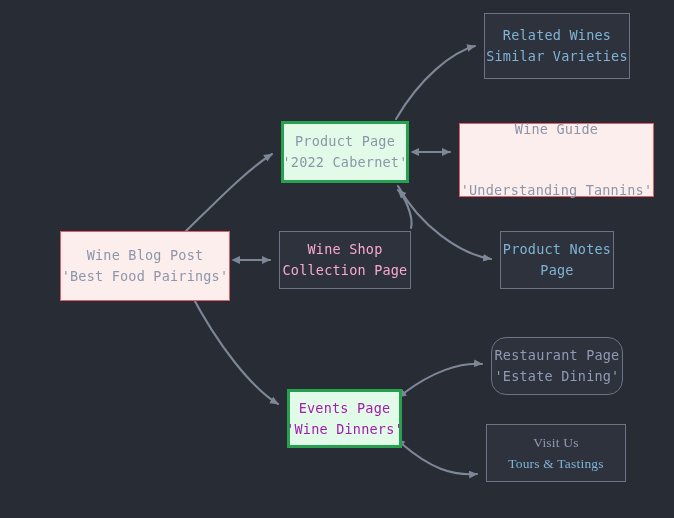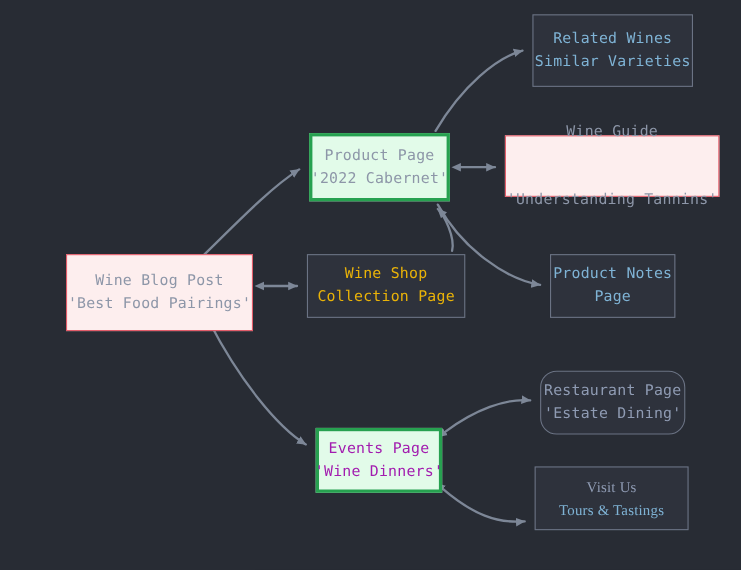--- a/index.html
+++ b/index.html
@@ -99,31 +99,31 @@
   <div class="node plain" style="left: 484px; top: 13px; width: 146px; height: 66px; background: rgb(46, 50, 60); border-color: rgb(107, 115, 132); color: rgb(143, 155, 179);">
     <span class="line accent">Related Wines</span>
     <span class="line accent">Similar Varieties</span>
   </div>
 
   <div class="node green" style="left: 281px; top: 121px; width: 128px; height: 62px; background: rgb(226, 251, 233); border-color: rgb(39, 161, 80); color: rgb(141, 150, 168);">
     <span class="line">Product Page</span>
     <span class="line">'2022 Cabernet'</span>
   </div>
 
-  <div class="node pink" style="left: 459px; top: 123px; width: 195px; height: 56px; background: rgb(253, 238, 238); border-color: rgb(227, 93, 106); color: rgb(141, 150, 168); gap: 40px;">
+  <div class="node pink" style="left: 459px; top: 123px; width: 195px; height: 74px; background: rgb(253, 238, 238); border-color: rgb(227, 93, 106); color: rgb(141, 150, 168); gap: 40px;">
     <span class="line">Wine Guide</span>
     <span class="line">'Understanding Tannins'</span>
   </div>
 
   <div class="node pink" style="left: 60px; top: 231px; width: 170px; height: 70px; background: rgb(253, 238, 238); border-color: rgb(227, 93, 106); color: rgb(141, 150, 168);">
     <span class="line">Wine Blog Post</span>
     <span class="line">'Best Food Pairings'</span>
   </div>
 
-  <div class="node plain" style="left: 279px; top: 231px; width: 144px; height: 58px; background: rgb(46, 50, 60); border-color: rgb(107, 115, 132); color: #eab308;">
+  <div class="node plain" style="left: 279px; top: 231px; width: 132px; height: 58px; background: rgb(46, 50, 60); border-color: rgb(107, 115, 132); color: #f9a8d4;">
     <span class="line">Wine Shop</span>
     <span class="line">Collection Page</span>
   </div>
 
   <div class="node plain" style="left: 500px; top: 231px; width: 114px; height: 58px; background: rgb(46, 50, 60); border-color: rgb(107, 115, 132); color: rgb(143, 155, 179);">
     <span class="line accent">Product Notes</span>
     <span class="line accent">Page</span>
   </div>
 
   <div class="node plain" style="left: 491px; top: 337px; width: 132px; height: 58px; background: rgb(46, 50, 60); border-color: rgb(107, 115, 132); color: rgb(143, 155, 179); border-radius: 15px;">

